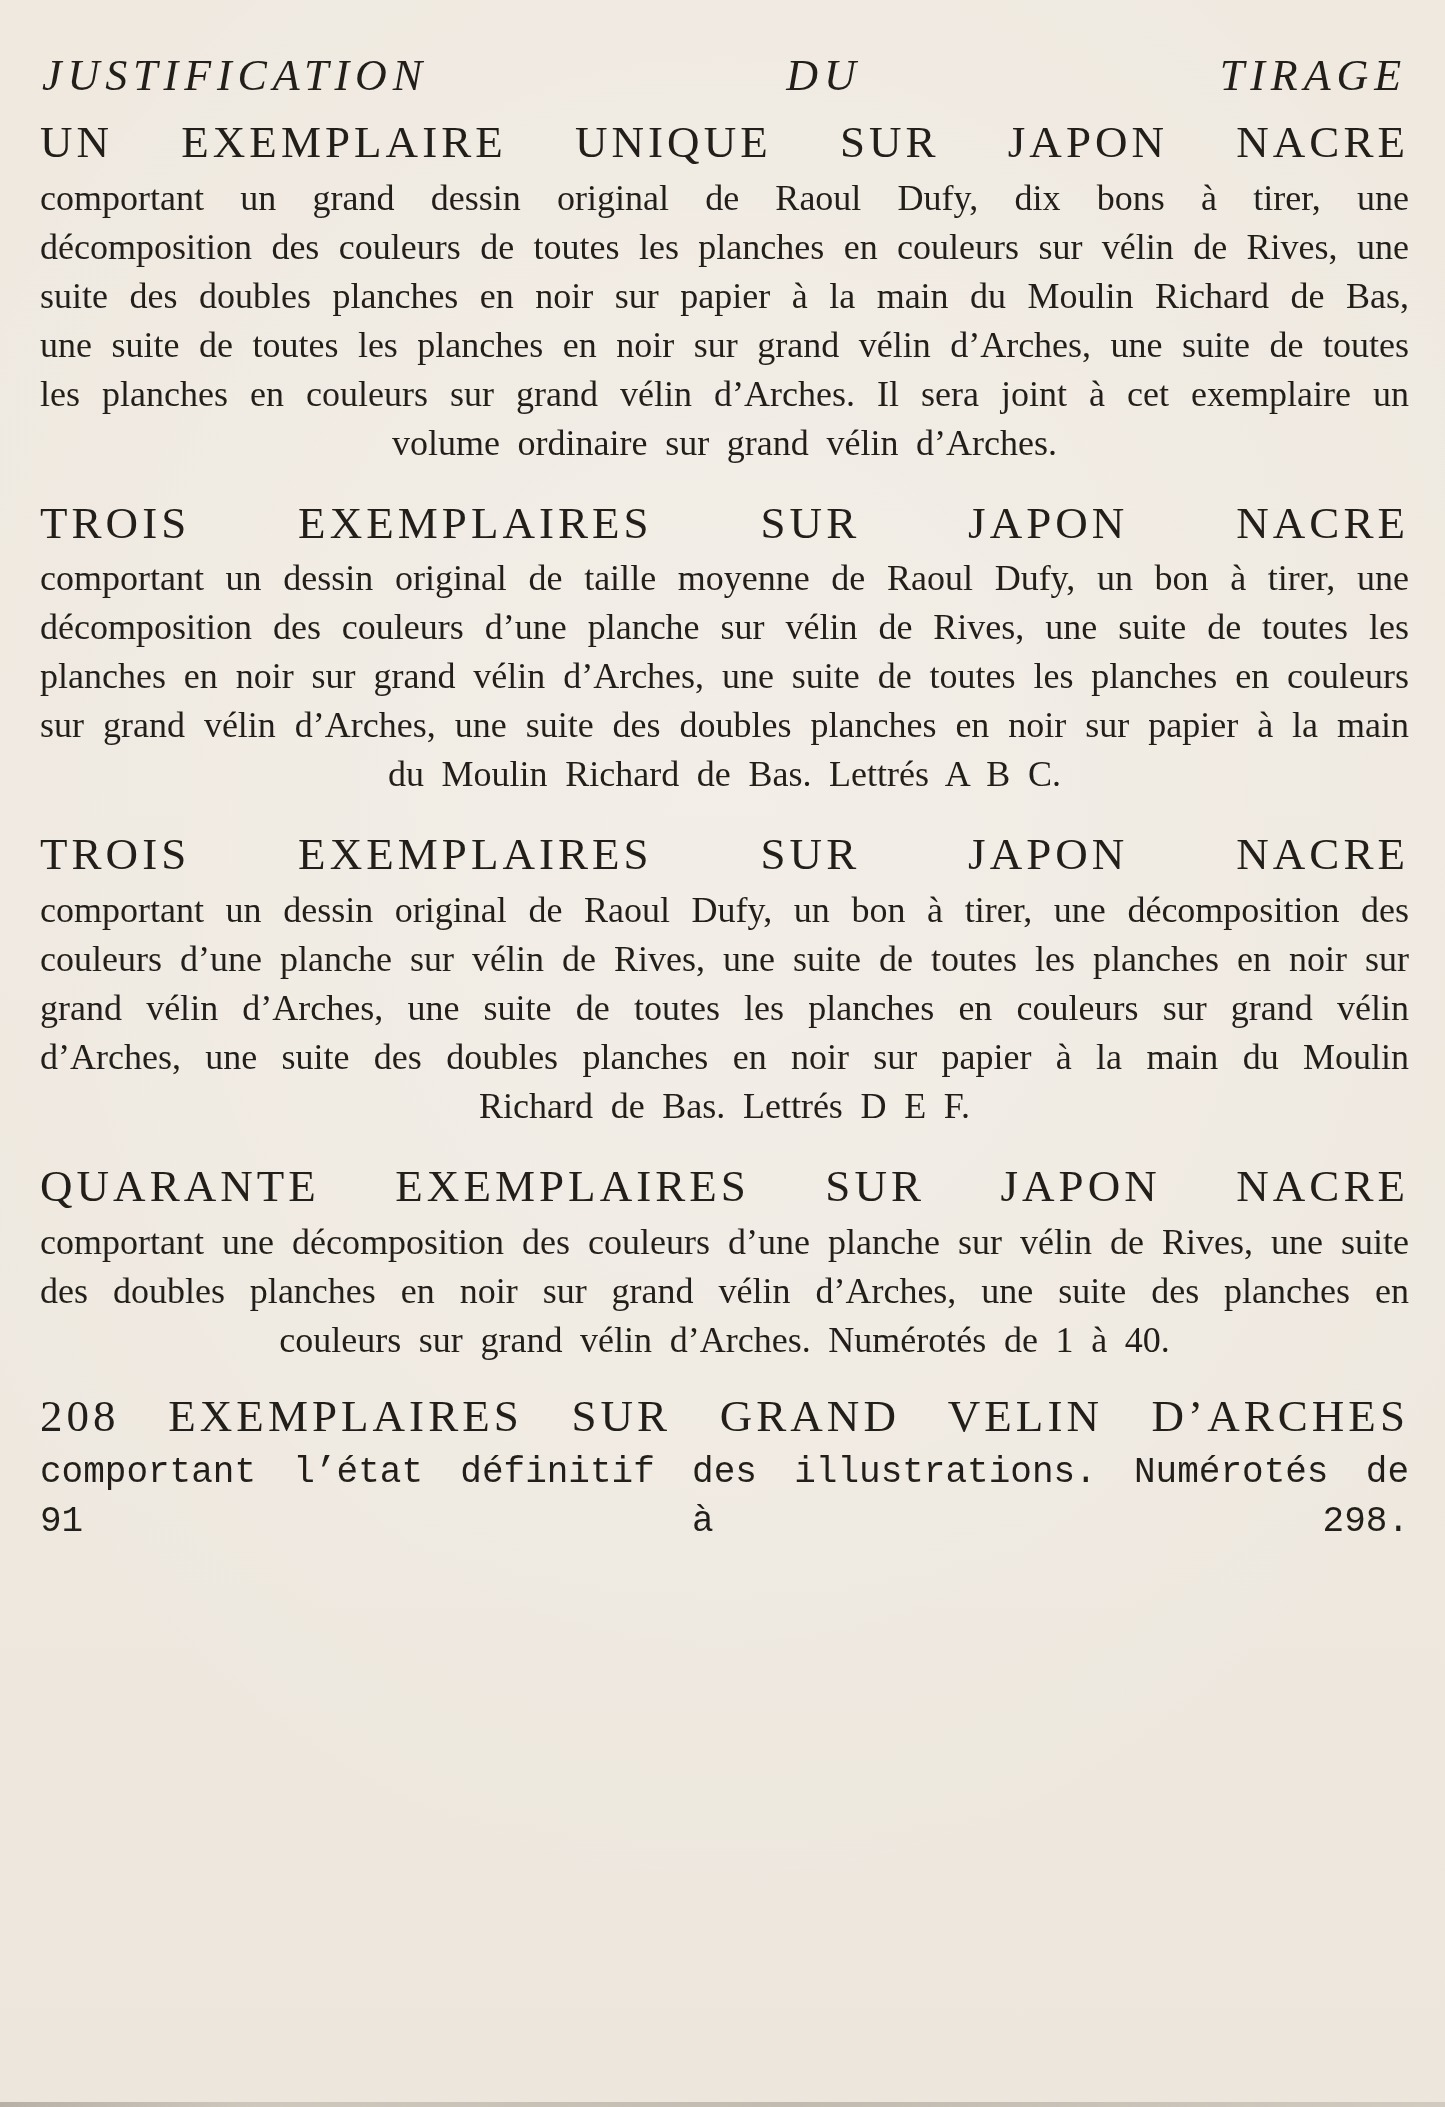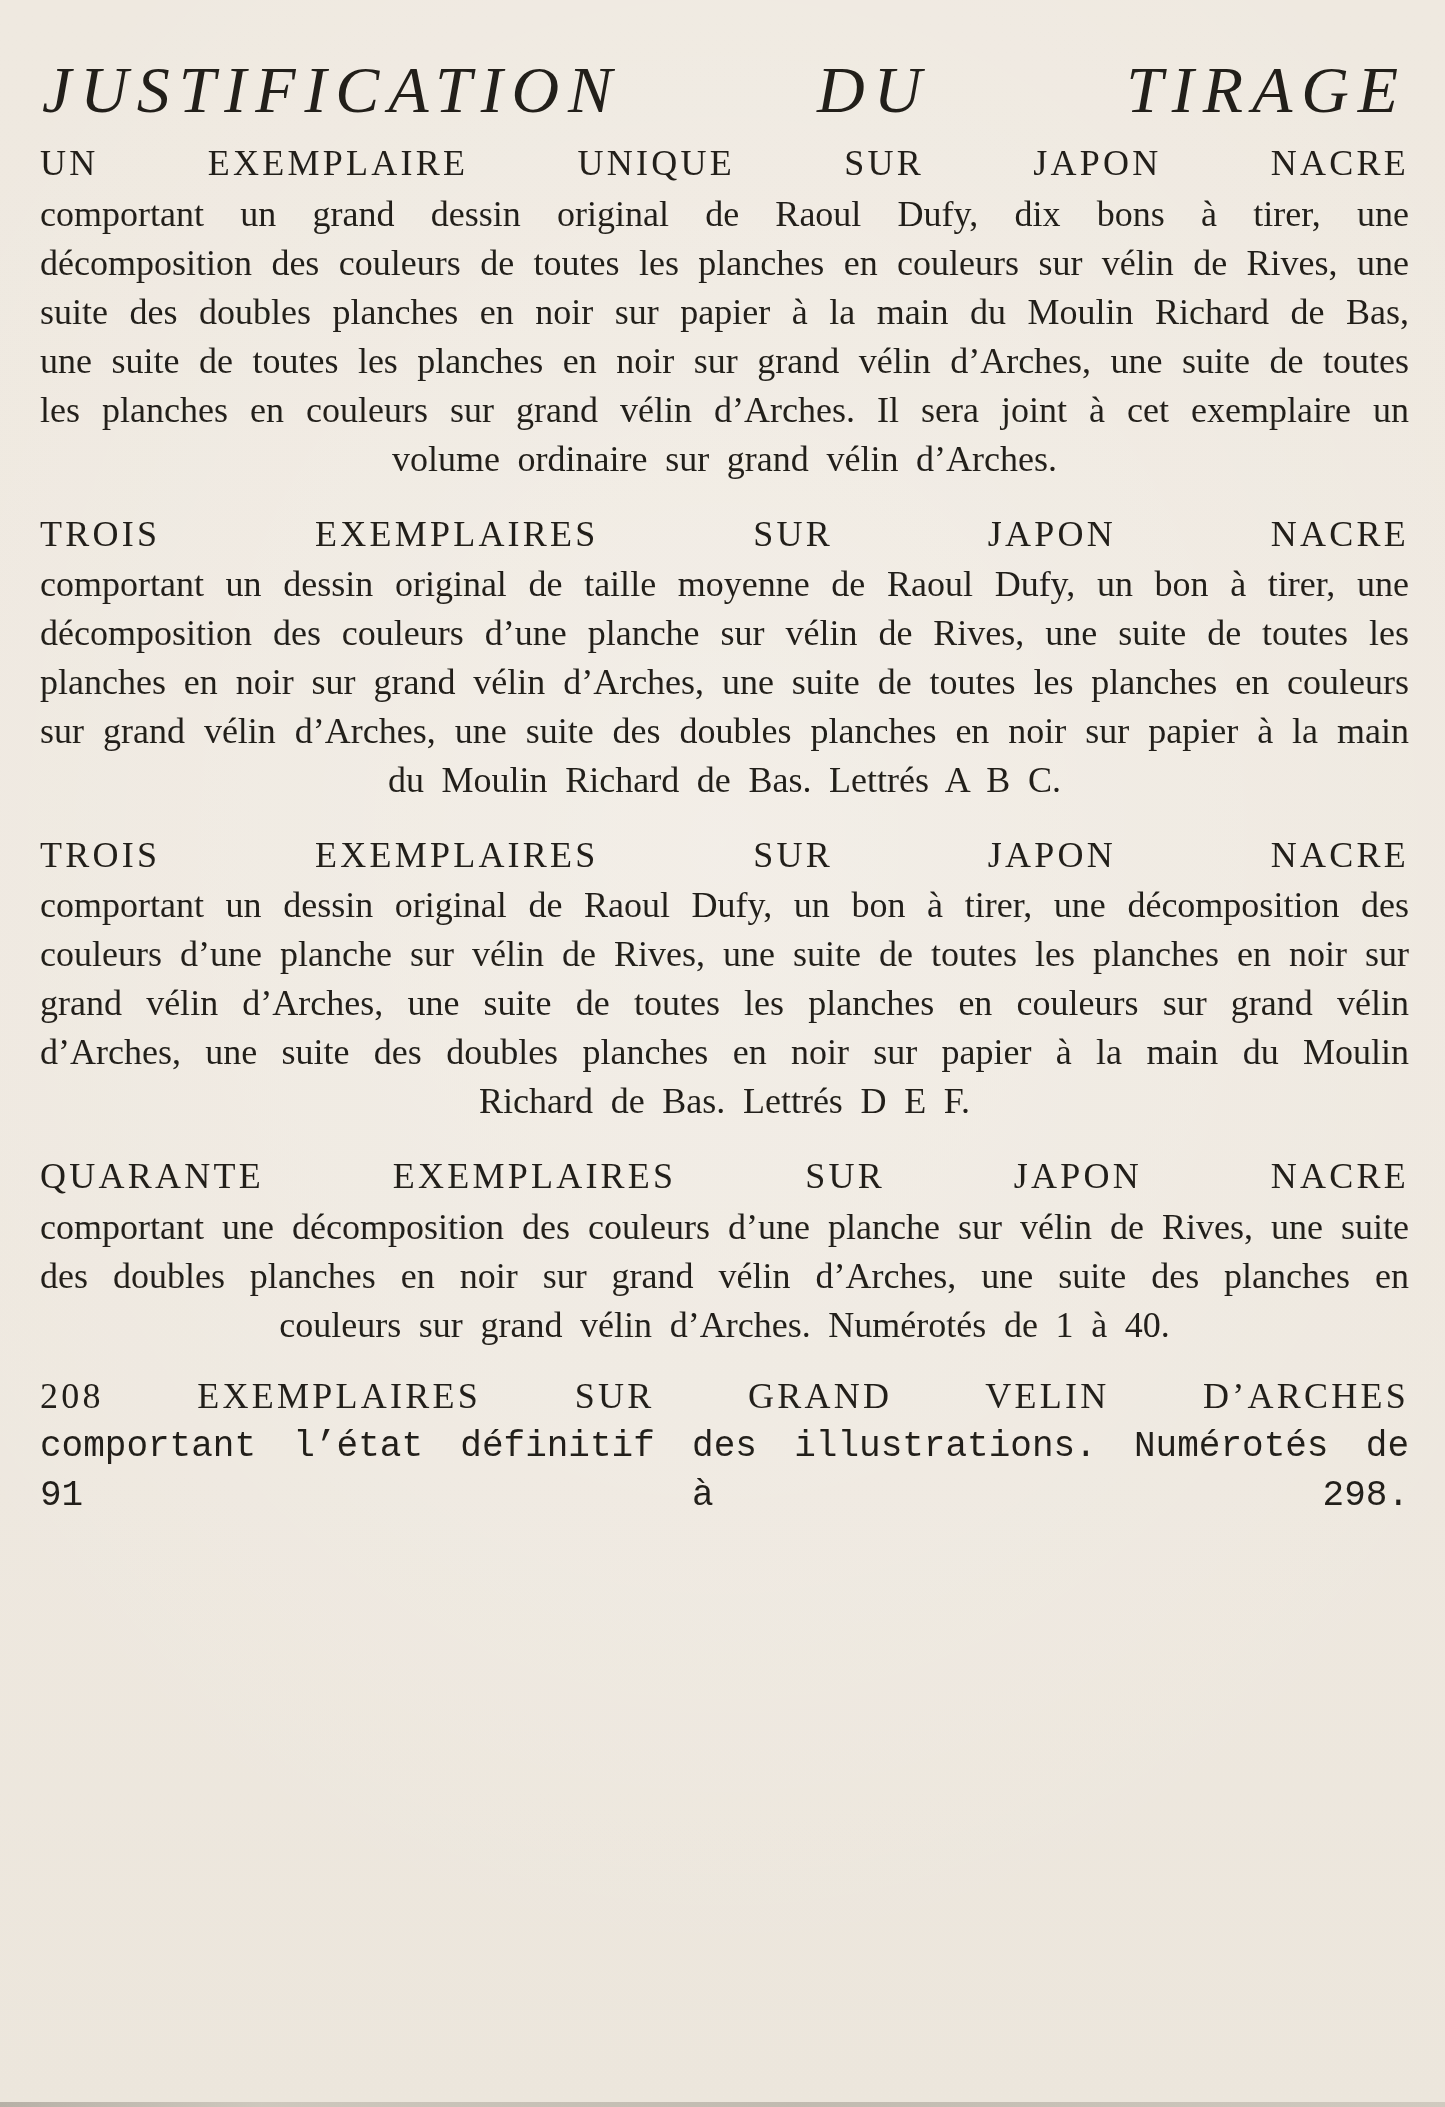--- a/index.html
+++ b/index.html
@@ -28,31 +28,31 @@
     opacity: 0.55;
   }
   .page {
     position: absolute;
     top: 50px;
     left: 40px;
     width: 1369px;
   }
   .doc-title {
     font-style: italic;
-    font-size: 66px;
+    font-size: 44px;
     line-height: 1.2;
     letter-spacing: 0.135em;
     text-align: justify;
     text-align-last: justify;
     margin: 0 2px 14px 2px;
     font-weight: 400;
   }
   h2.sec-heading {
     font-weight: 400;
-    font-size: 36px;
+    font-size: 45px;
     line-height: 1.15;
     letter-spacing: 0.09em;
     text-align: justify;
     text-align-last: justify;
     margin: 30px 0 5px 0;
   }
   .sec:first-of-type h2.sec-heading { margin-top: 8px; }
   p.sec-body {
     font-size: 36px;
     line-height: 49px;

